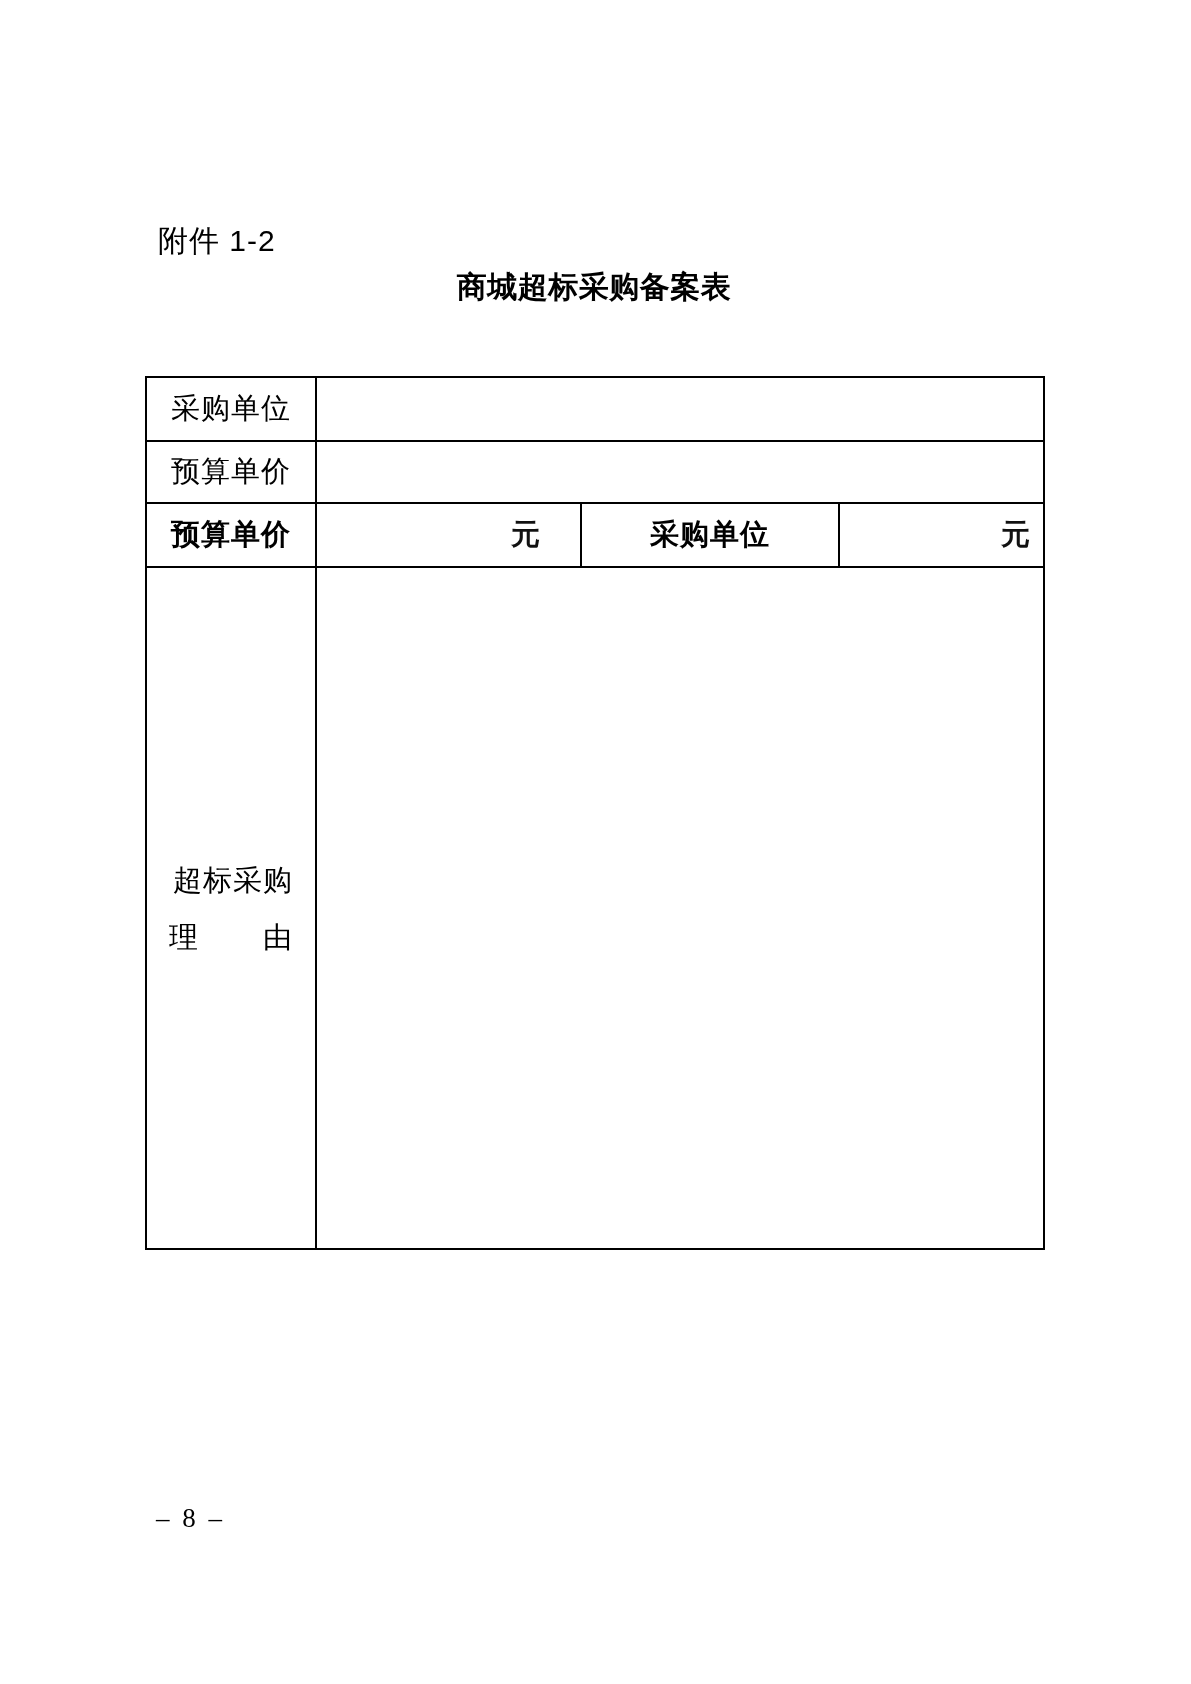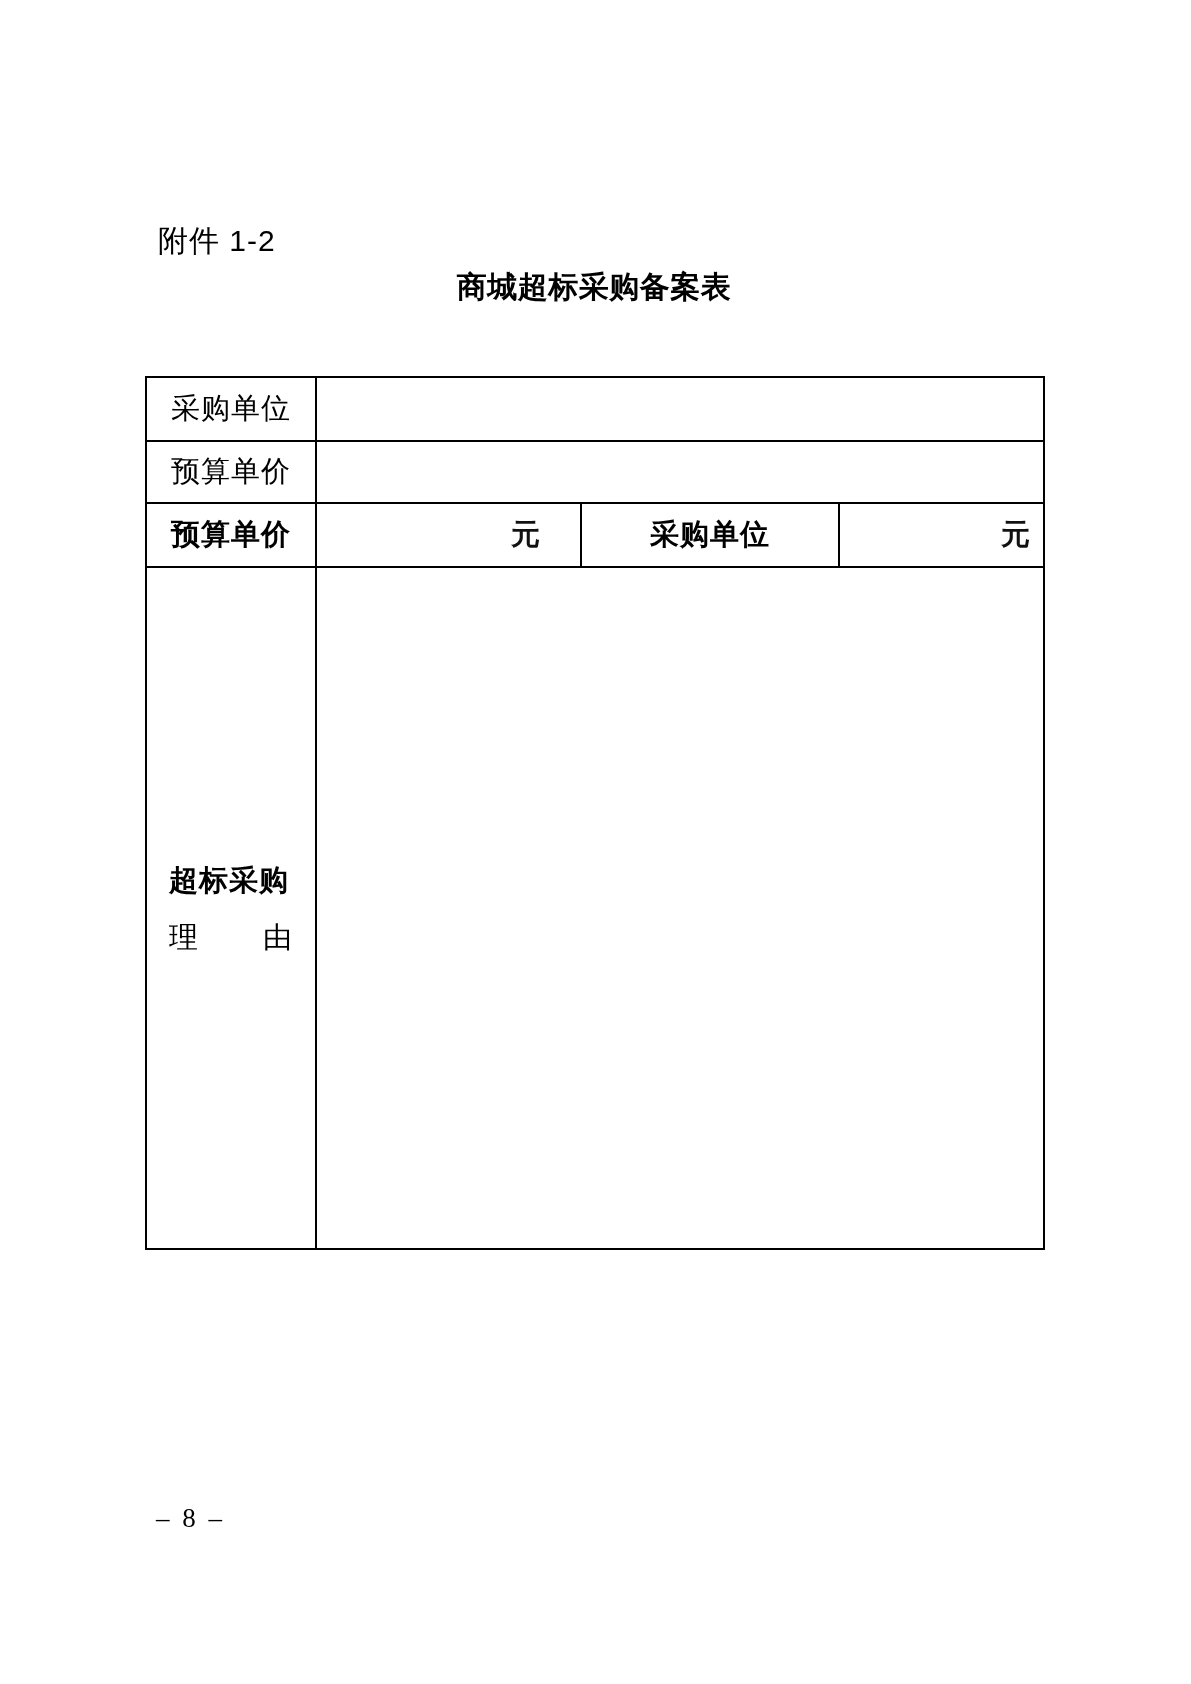--- a/index.html
+++ b/index.html
@@ -76,23 +76,22 @@
   .row-3 { height: 64px; font-weight: bold; }
   .row-4 { height: 78px; }
   .row-5 { height: 129px; }
   .row-6 { height: 682px; }
 
   .reason-label-block {
     width: 124px;
     margin: 0 auto;
   }
   .reason-line1 {
-    text-align: left;
+    text-align: right;
     line-height: 30px;
-    font-weight: bold;
   }
   .reason-line2 {
     display: flex;
     justify-content: space-between;
     margin-top: 27px;
     line-height: 30px;
   }
 
   .page-number {
     position: absolute;

